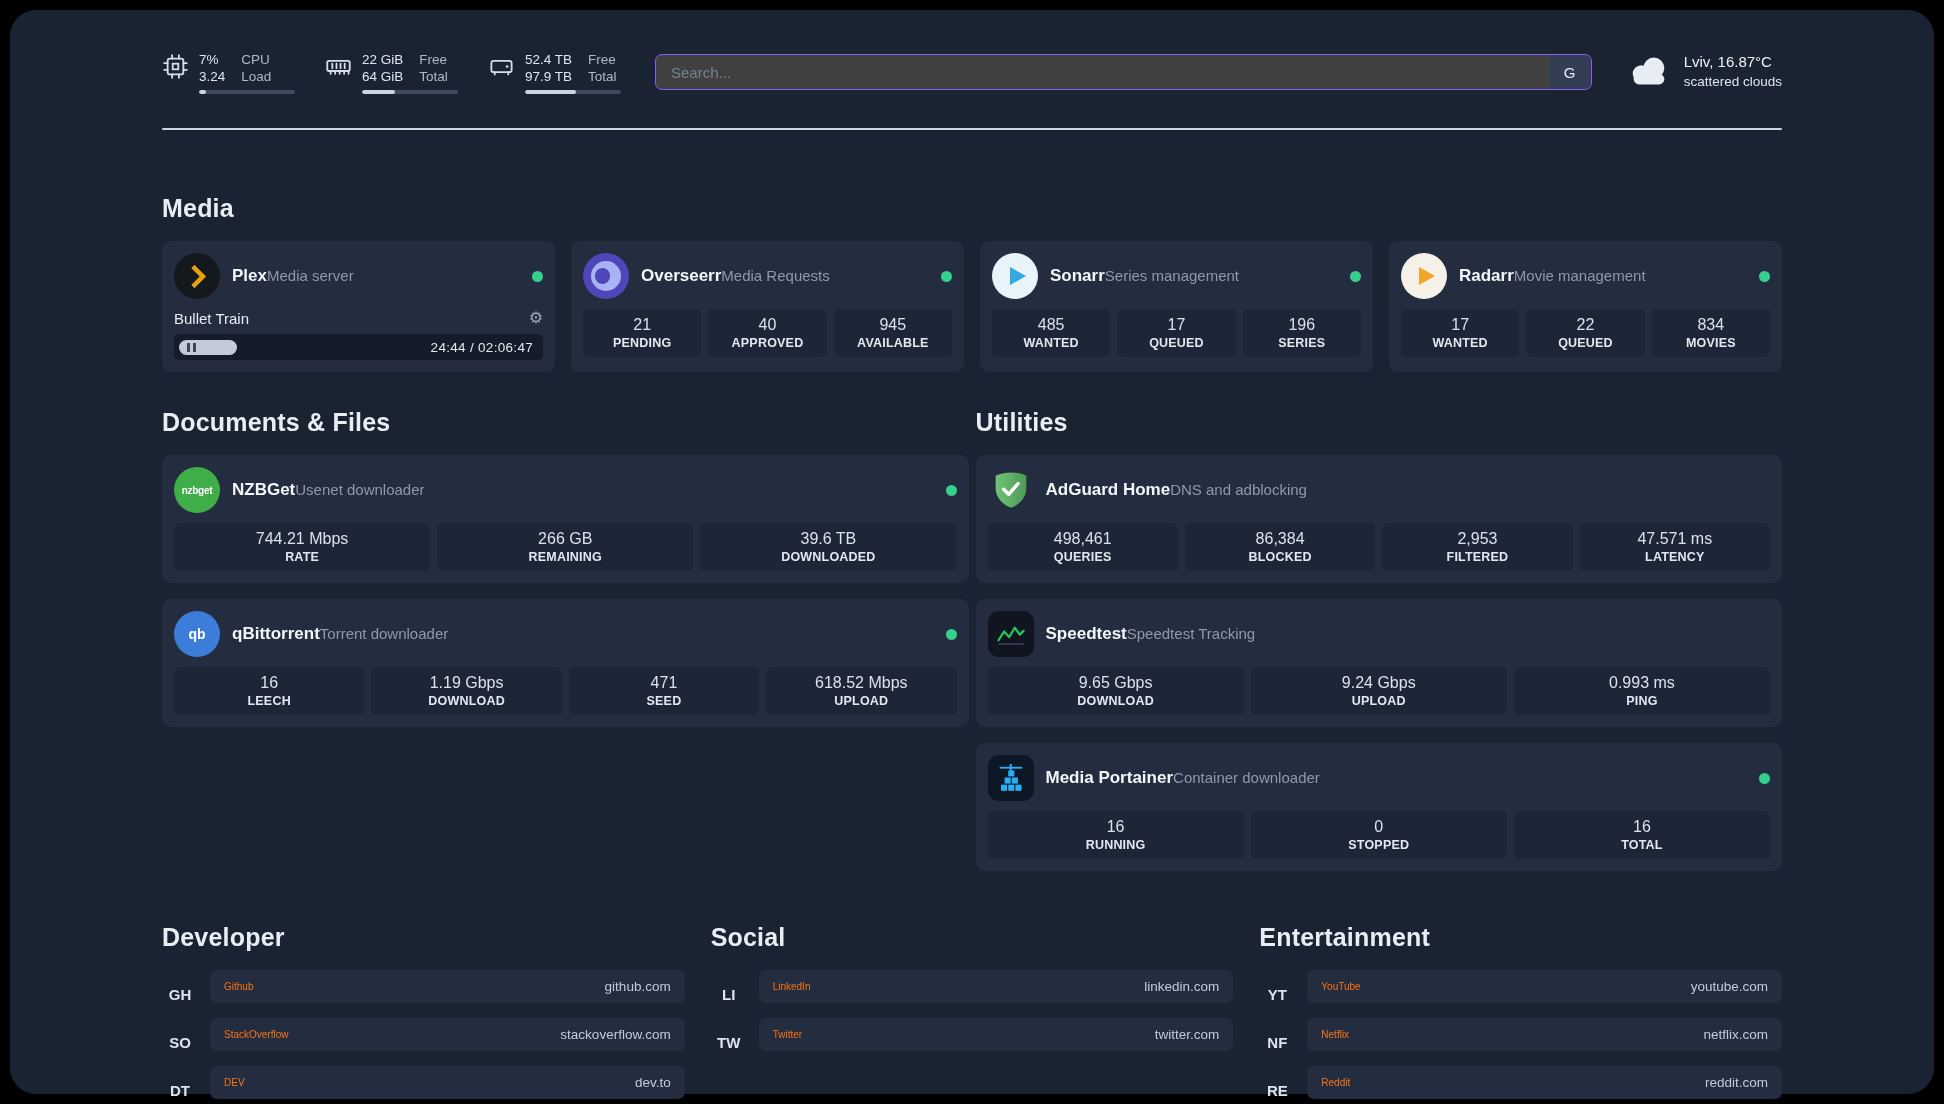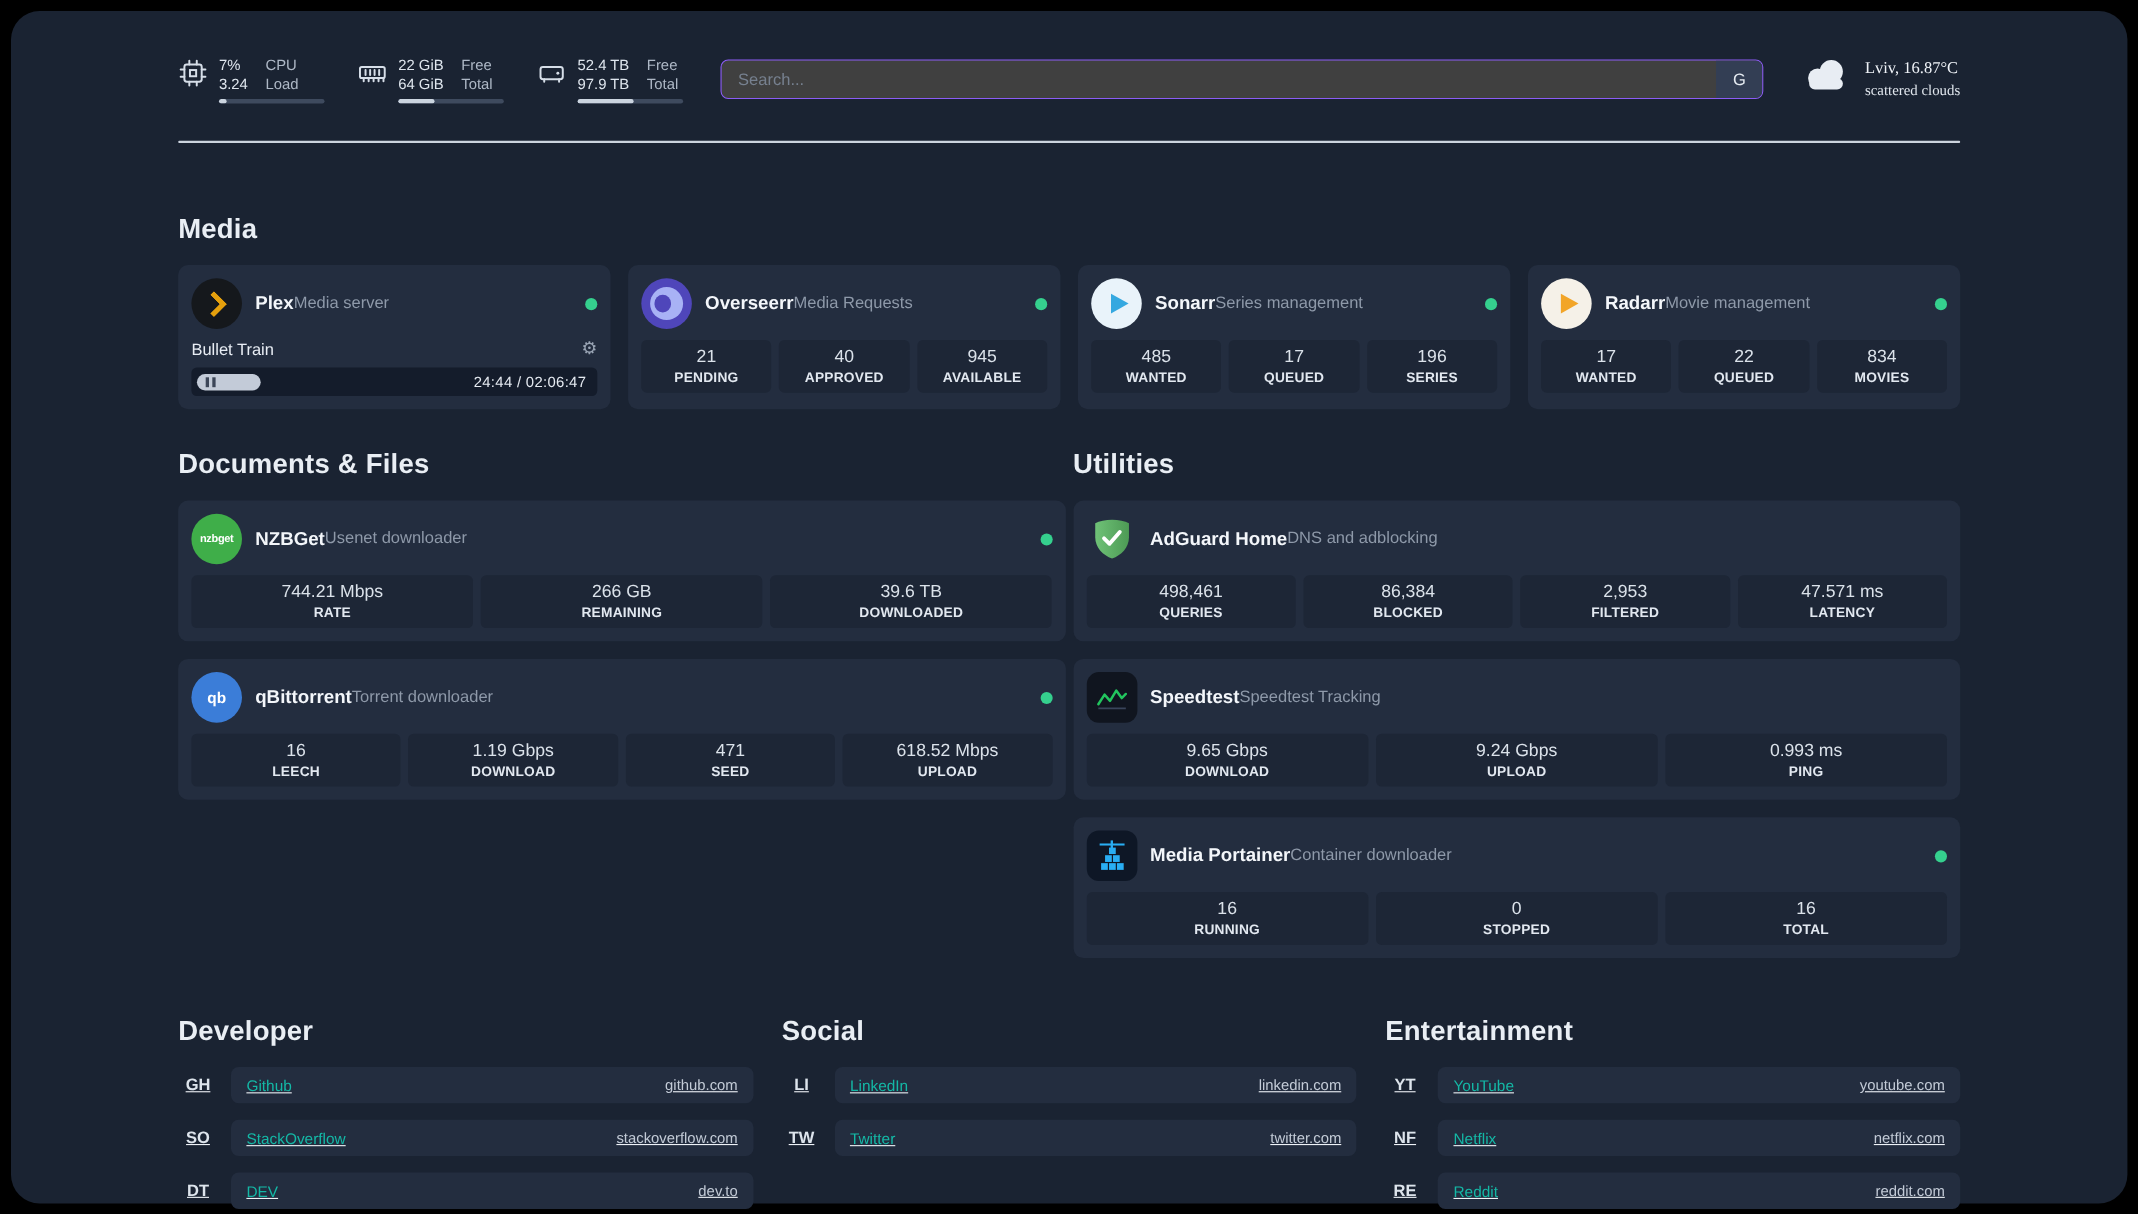--- a/index.html
+++ b/index.html
@@ -23,21 +23,21 @@
   .m-rows{display:flex;gap:16px;font-size:13.5px;line-height:17px;}
   .m-col{display:flex;flex-direction:column;}
   .m-col.vals{color:#dfe6ee;}
   .m-col.labs{color:#aeb8c6;}
   .m-bar{margin-top:5px;height:4px;width:96px;background:#3e4a5e;border-radius:2px;overflow:hidden;}
   .m-fill{height:100%;background:#cbd4df;border-radius:2px;}
   .search{flex:1;display:flex;height:36px;margin:0 34px;border:1px solid #8b5cf6;border-radius:7px;background:#404040;overflow:hidden;}
   .search-input{flex:1;background:transparent;border:none;outline:none;color:#dfe6ee;font-size:15px;padding:0 15px;font-family:inherit;}
   .search-input::placeholder{color:#76808f;}
   .search-engine{width:42px;border:none;background:#333e54;color:#e6ebf2;font-size:15px;cursor:pointer;font-family:inherit;}
-  .weather{display:flex;align-items:flex-start;gap:12px;font-family:Liberation Serif, serif;}
+  .weather{display:flex;align-items:center;gap:12px;}
   .w-text{display:flex;flex-direction:column;line-height:20px;}
   .w-loc{font-size:15px;color:#eef2f7;}
   .w-cond{font-size:13.5px;color:#dfe5ec;}
 
   .divider{height:2px;background:#ccd4de;margin-top:30px;border-radius:1px;}
 
   
   .section-title{font-size:25px;font-weight:600;color:#e9eef4;margin:0 0 18px 0;letter-spacing:.2px;}
   .section-media{margin-top:64px;}
   .media-row{display:grid;grid-template-columns:repeat(4,1fr);gap:16px;}
@@ -86,24 +86,24 @@
 
   
   .svc-columns{display:grid;grid-template-columns:1fr 1fr;gap:7px;margin-top:36px;align-items:start;}
   .svc-col{display:flex;flex-direction:column;gap:16px;}
   .svc-col .section-title{margin-bottom:2px;}
   .card-slim{padding:8px 12px;}
 
   
   .bookmarks{display:grid;grid-template-columns:repeat(3,1fr);gap:26px;margin-top:52px;align-items:start;}
   .bm-col .section-title{margin-bottom:18px;}
-  .bm-row{display:flex;align-items:center;gap:12px;margin-bottom:15px;height:33px;cursor:pointer;text-decoration:underline;}
+  .bm-row{display:flex;align-items:flex-end;gap:12px;margin-bottom:15px;height:33px;cursor:pointer;}
   .bm-abbr{width:36px;text-align:center;color:#dde4ec;font-weight:600;font-size:15px;flex:none;}
   .bm-pill{flex:1;height:100%;background:var(--pill);border-radius:7px;display:flex;align-items:center;justify-content:space-between;padding:0 14px;}
-  .bm-name{font-size:14px;color:#14b8a6;}
+  .bm-name{font-size:10px;color:#f97316;}
   .bm-url{font-size:13.5px;color:#c3cbd7;}
 </style>
 </head>
 <body>
 
 <div class="panel">
   <div class="content">
 
     <div class="topbar">
       <div class="metrics">

